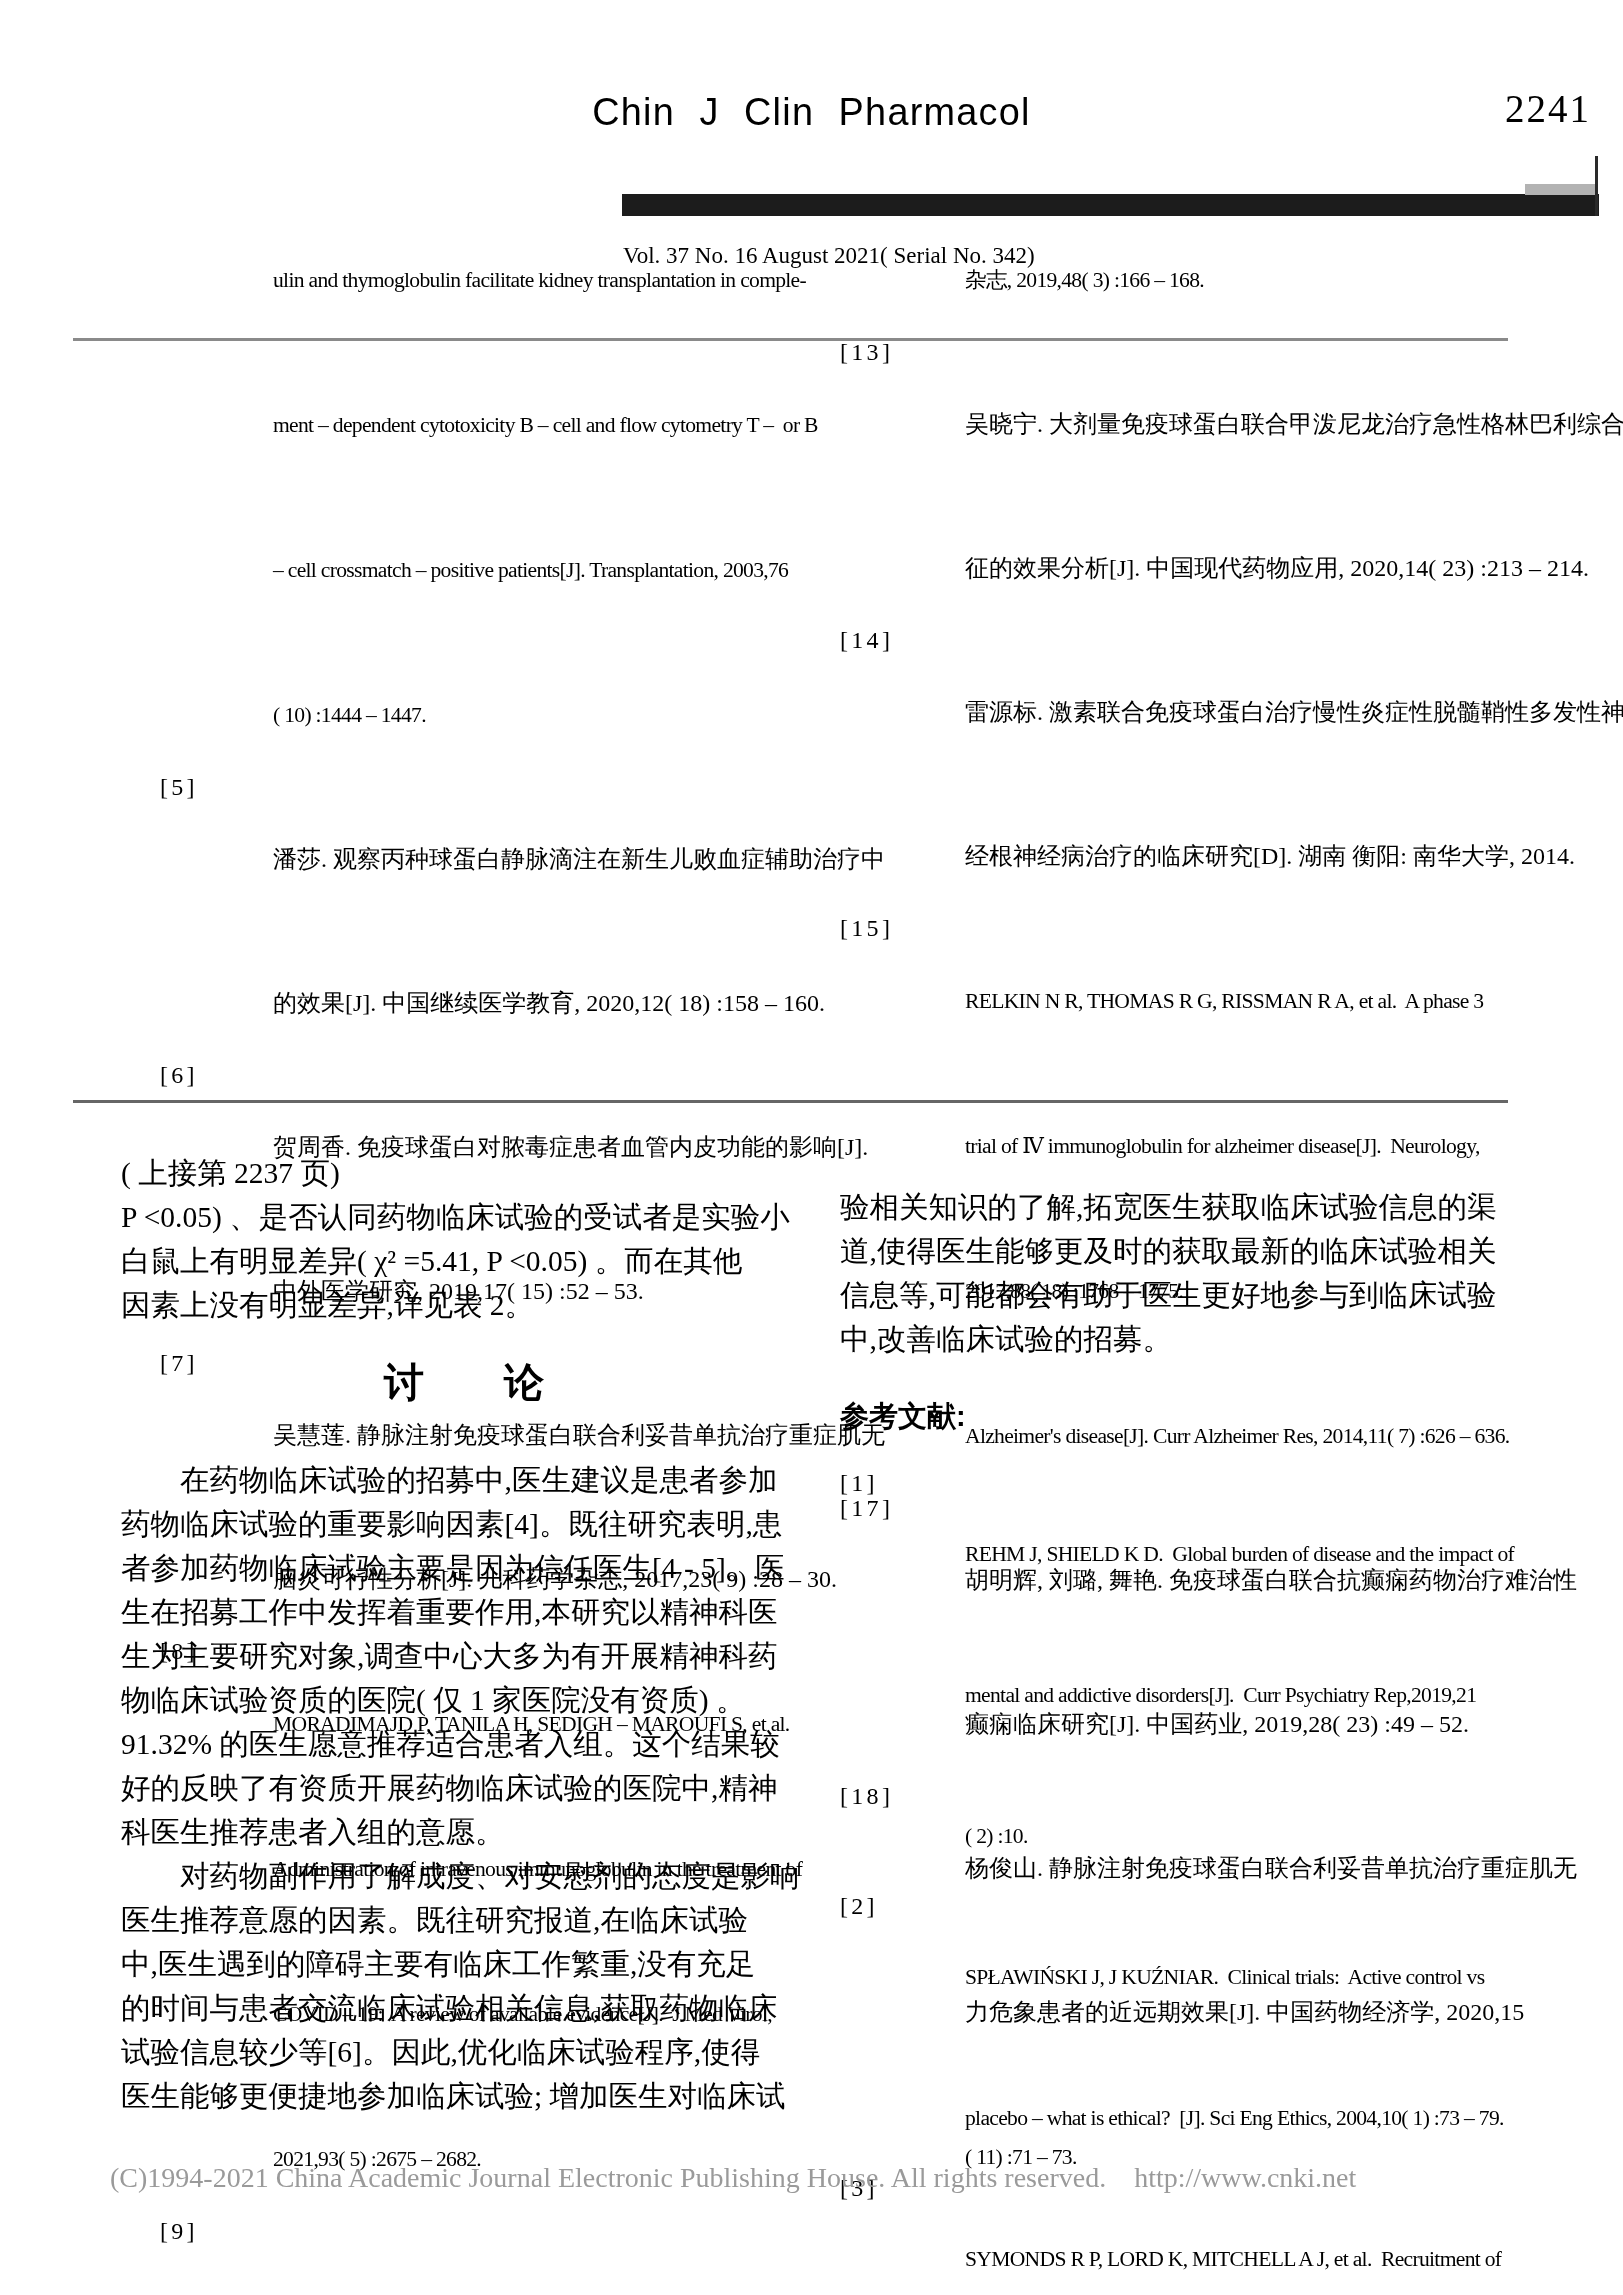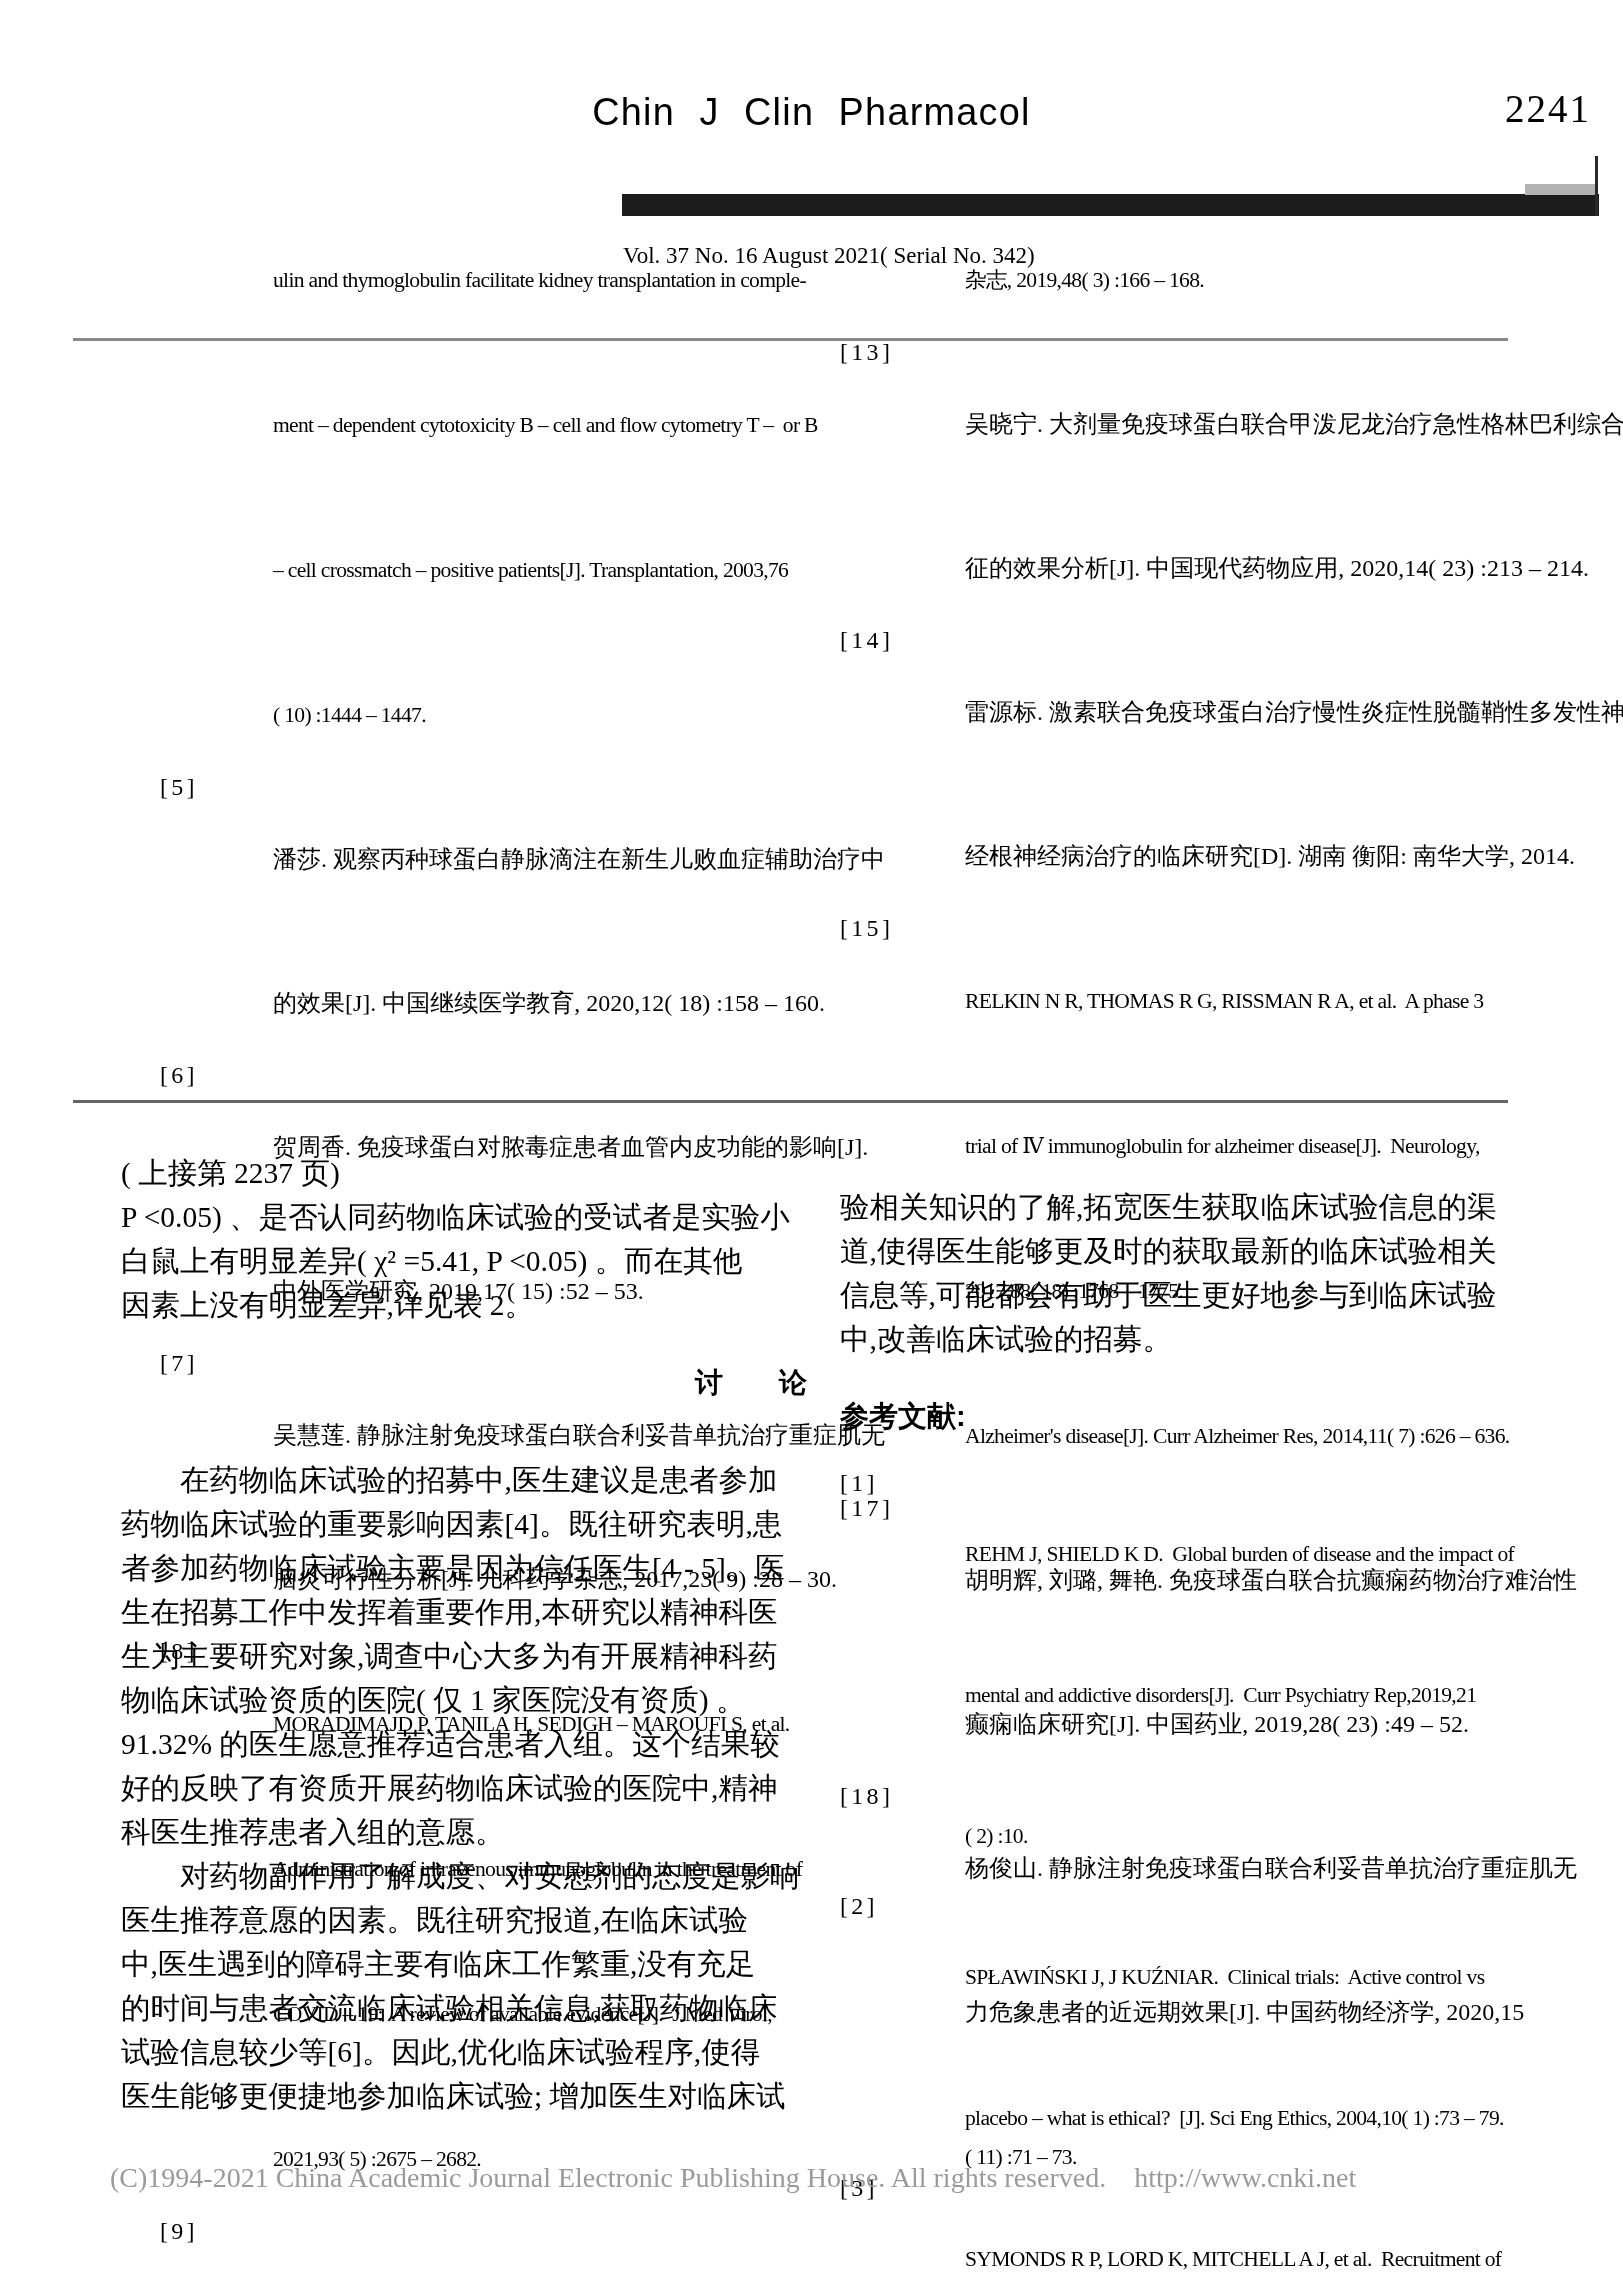--- a/index.html
+++ b/index.html
@@ -23,21 +23,21 @@
   .rnum{position:absolute;left:0;top:0;width:62px;letter-spacing:3.3px;}
   .rtext.latin{font-size:21.6px;letter-spacing:-0.7px;}
   
   .section-divider{position:absolute;left:73px;top:1100px;width:1435px;height:2.6px;background:#666;}
   
   .bodycol{position:absolute;font-size:29.5px;line-height:44px;}
   .bodycol.left{left:121px;top:1151px;width:686px;}
   .bodycol.right{left:840px;top:1185px;width:684px;}
   .bline{white-space:pre;}
   .discussion-heading{font-family:"Liberation Sans","DejaVu Sans",sans-serif;font-weight:bold;
-        font-size:28px;text-align:right;margin-top:36px;margin-bottom:56px;line-height:39px;}
+        font-size:40px;text-align:center;margin-top:36px;margin-bottom:56px;line-height:39px;}
   .refs-heading{font-family:"Liberation Sans","DejaVu Sans",sans-serif;font-weight:bold;
         font-size:29px;margin-top:36px;line-height:39px;}
   .brefs{font-size:24px;line-height:35px;margin-top:29.5px;}
   
   .footer{position:absolute;left:110px;top:2135px;font-size:28px;color:#9a9a9a;white-space:pre;margin-top:27px;}
 </style>
 </head>
 <body>
 
 <div class="page">

